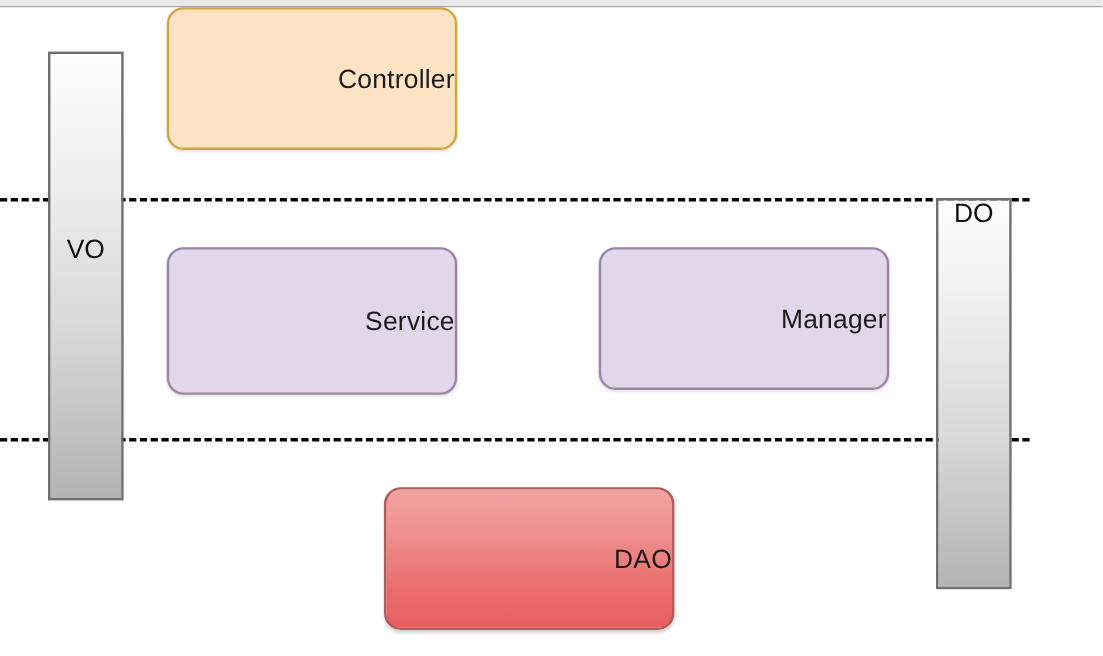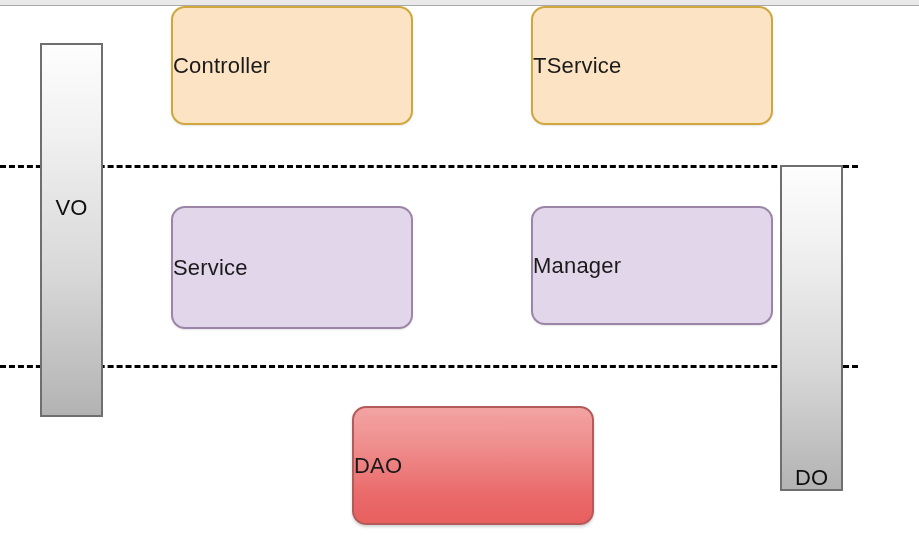--- a/index.html
+++ b/index.html
@@ -37,27 +37,26 @@
     border-top: 3px dashed #000000;
   }
 
   
   .node {
     position: absolute;
     box-sizing: border-box;
     border-radius: 14px;
     display: flex;
     align-items: center;
-    justify-content: flex-start;
+    justify-content: flex-end;
     font-size: 22px;
     color: #1a1a1a;
     letter-spacing: 0.2px;
     line-height: 1;
     user-select: none;
-    margin-left: 32px;
   }
   .node-label {
     display: block;
     white-space: nowrap;
   }
 
   .node.web {
     background: #fce3c3;
     border: 2px solid #cfa73c;
     box-shadow: 0 1px 2px rgba(0,0,0,0.10);
@@ -86,21 +85,21 @@
     color: #0f0f0f;
     line-height: 1;
     user-select: none;
   }
   .bar .bar-label {
     display: block;
     white-space: nowrap;
   }
   
   .bar.vo   { align-items: flex-start; padding-top: 152px; }
-  .bar.do   { align-items: flex-end; }
+  .bar.do   { align-items: flex-start; }
 </style>
 </head>
 <body>
 
 <div id="canvas">
 
   <div class="top-strip"></div>
 
   <div class="layer-divider" style="left:0px; top:165px; width:858px;"></div>
 
@@ -111,23 +110,20 @@
   </div>
 
   <div class="bar do" style="left:780px; top:165px; width:63px; height:326px;">
     <span class="bar-label">DO</span>
   </div>
 
   <div class="node web" style="left:139px; top:6px; width:242px; height:119px;">
     <span class="node-label">Controller</span>
   </div>
 
-  <div class="node web" style="left:499px; top:6px; width:242px; height:119px;">
-    <span class="node-label">TService</span>
-  </div>
 
   <div class="node service" style="left:139px; top:206px; width:242px; height:123px;">
     <span class="node-label">Service</span>
   </div>
 
   <div class="node service" style="left:499px; top:206px; width:242px; height:119px;">
     <span class="node-label">Manager</span>
   </div>
 
   <div class="node dao" style="left:320px; top:406px; width:242px; height:119px;">

